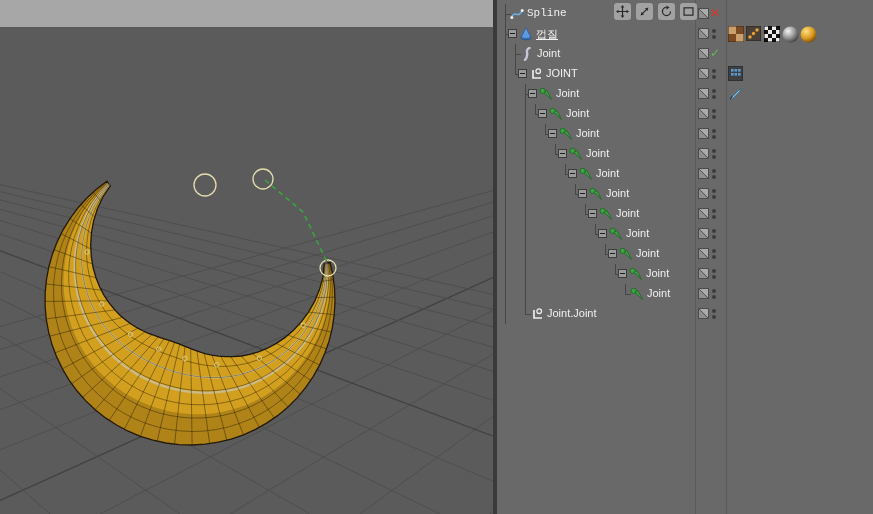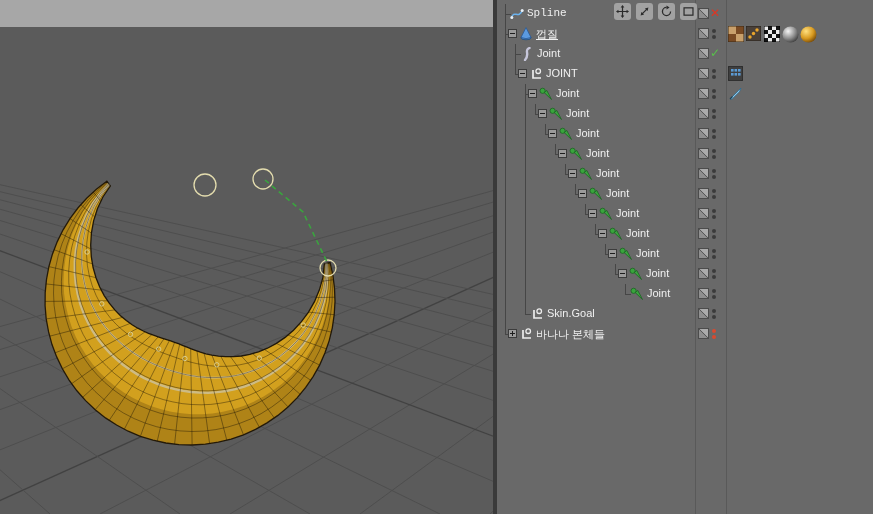--- a/index.html
+++ b/index.html
@@ -429,40 +429,24 @@
           <div class="vdot" style="top: 11px;"></div>
         </div>
         <div class="om-row" style="top: 304px;">
           <div class="tree-line" style="left: 8px; top: 0px; width: 1px; height: 20px;"></div>
           <div class="tree-line" style="left: 28px; top: 0px; width: 1px; height: 10px;"></div>
           <div class="tree-line" style="left: 28px; top: 10px; width: 6px; height: 1px;"></div>
           <span class="obj-icon" style="left: 33px;"><svg width="14" height="14" viewBox="0 0 14 14">
               <path d="M4 3 L4 11 L12 11" fill="none" stroke="#ececec" stroke-width="1.7"></path>
               <circle cx="9.2" cy="4.2" r="2.3" fill="none" stroke="#ececec" stroke-width="1.3"></circle>
             </svg></span>
-          <span class="row-label" style="left: 50px;">Skin.Goal</span>
-          <div class="tgl-square"></div>
-          <div class="vdot" style="top: 5px;"></div>
-          <div class="vdot" style="top: 11px;"></div>
-        </div>
-        <div class="om-row" style="top: 324px;">
-          <div class="tree-line" style="left: 8px; top: 0px; width: 1px; height: 10px;"></div>
-          <div class="tree-line" style="left: 8px; top: 10px; width: 6px; height: 1px;"></div>
-          <div class="exp-box" style="left: 11px;">
-            <span class="hb"></span>
-            <span class="vb"></span>
-          </div>
-          <span class="obj-icon" style="left: 22px;"><svg width="14" height="14" viewBox="0 0 14 14">
-              <path d="M4 3 L4 11 L12 11" fill="none" stroke="#ececec" stroke-width="1.7"></path>
-              <circle cx="9.2" cy="4.2" r="2.3" fill="none" stroke="#ececec" stroke-width="1.3"></circle>
-            </svg></span>
-          <span class="row-label" style="left: 39px;">바나나 본체들</span>
-          <div class="tgl-square"></div>
-          <div class="vdot red" style="top: 5px;"></div>
-          <div class="vdot red" style="top: 11px;"></div>
+          <span class="row-label" style="left: 50px;">Joint.Joint</span>
+          <div class="tgl-square"></div>
+          <div class="vdot" style="top: 5px;"></div>
+          <div class="vdot" style="top: 11px;"></div>
         </div>
       </div>
     <div class="col-sep" style="left:198px"></div>
     <div class="col-sep" style="left:229px"></div>
     <div class="nav-icons" id="nav-icons">
         <span class="nav-btn">
           <svg width="13" height="13" viewBox="0 0 16 16">
             <path d="M8 2 V14 M2 8 H14" stroke="#2b2b2b" stroke-width="1.5"></path>
             <path d="M8 0 L10.3 3 H5.7 Z M8 16 L5.7 13 H10.3 Z M0 8 L3 5.7 V10.3 Z M16 8 L13 10.3 V5.7 Z" fill="#2b2b2b"></path>
           </svg>

